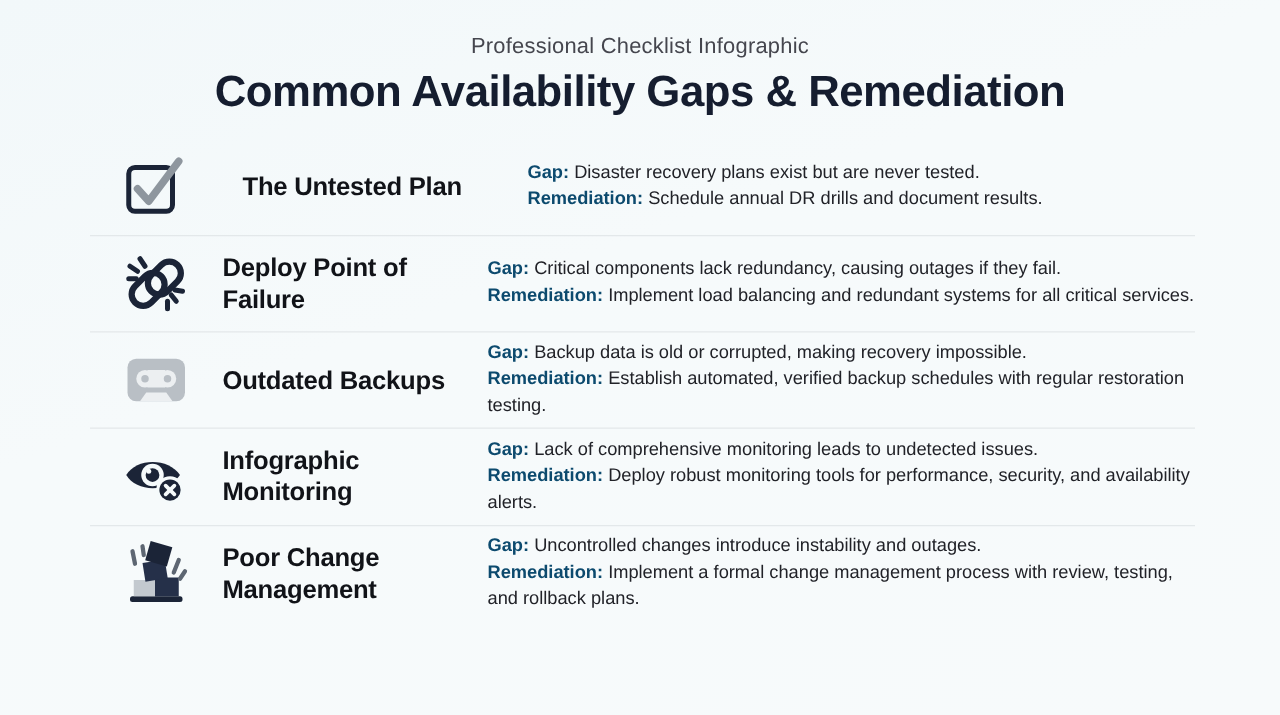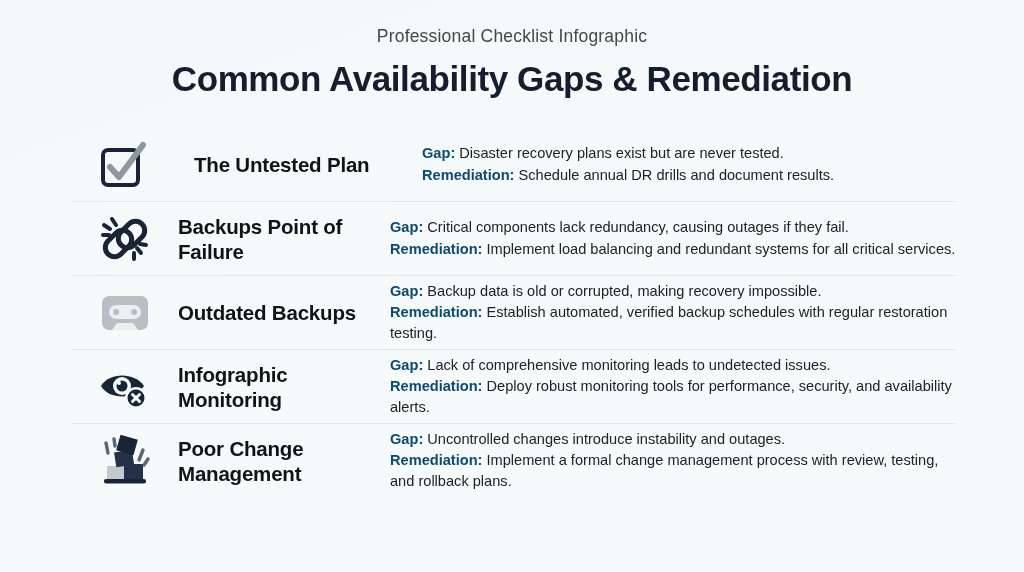--- a/index.html
+++ b/index.html
@@ -36,21 +36,21 @@
     line-height: 1.2;
     margin-bottom: 7px;
     font-weight: 400;
   }
   .title {
     font-size: 35px;
     font-weight: 700;
     color: #151d2f;
     letter-spacing: -0.4px;
     line-height: 1.15;
-    margin: 12px;
+    margin: 0;
   }
 
   
   .list {
     margin-top: 17px;
     padding: 0 34px 0 38px;
     flex: 1 1 auto;
     display: flex;
     flex-direction: column;
   }
@@ -139,21 +139,21 @@
           <g stroke="#1b2437" stroke-width="4" stroke-linecap="round">
             <line x1="16" y1="8" x2="20" y2="14"></line>
             <line x1="8" y1="14" x2="14" y2="18"></line>
             <line x1="7" y1="24" x2="13" y2="24"></line>
             <line x1="45" y1="42" x2="41" y2="37"></line>
             <line x1="50" y1="34" x2="44" y2="33"></line>
             <line x1="38" y1="48" x2="38" y2="42"></line>
           </g>
         </svg>
       </div>
-      <div class="heading-cell">Backups Point of Failure</div>
+      <div class="heading-cell">Deploy Point of Failure</div>
       <div class="body-cell">
         <p><span class="lead">Gap:</span> <span>Critical components lack redundancy, causing outages if they fail.</span></p>
         <p><span class="lead">Remediation:</span> <span>Implement load balancing and redundant systems for all critical services.</span></p>
       </div>
     </div>
 
     <div class="row">
       <div class="icon-cell">
         <svg width="58" height="56" viewBox="0 0 58 56" aria-hidden="true">
           <rect x="6" y="11" width="46" height="34" rx="7" ry="7" fill="#b9bfc5"></rect>

